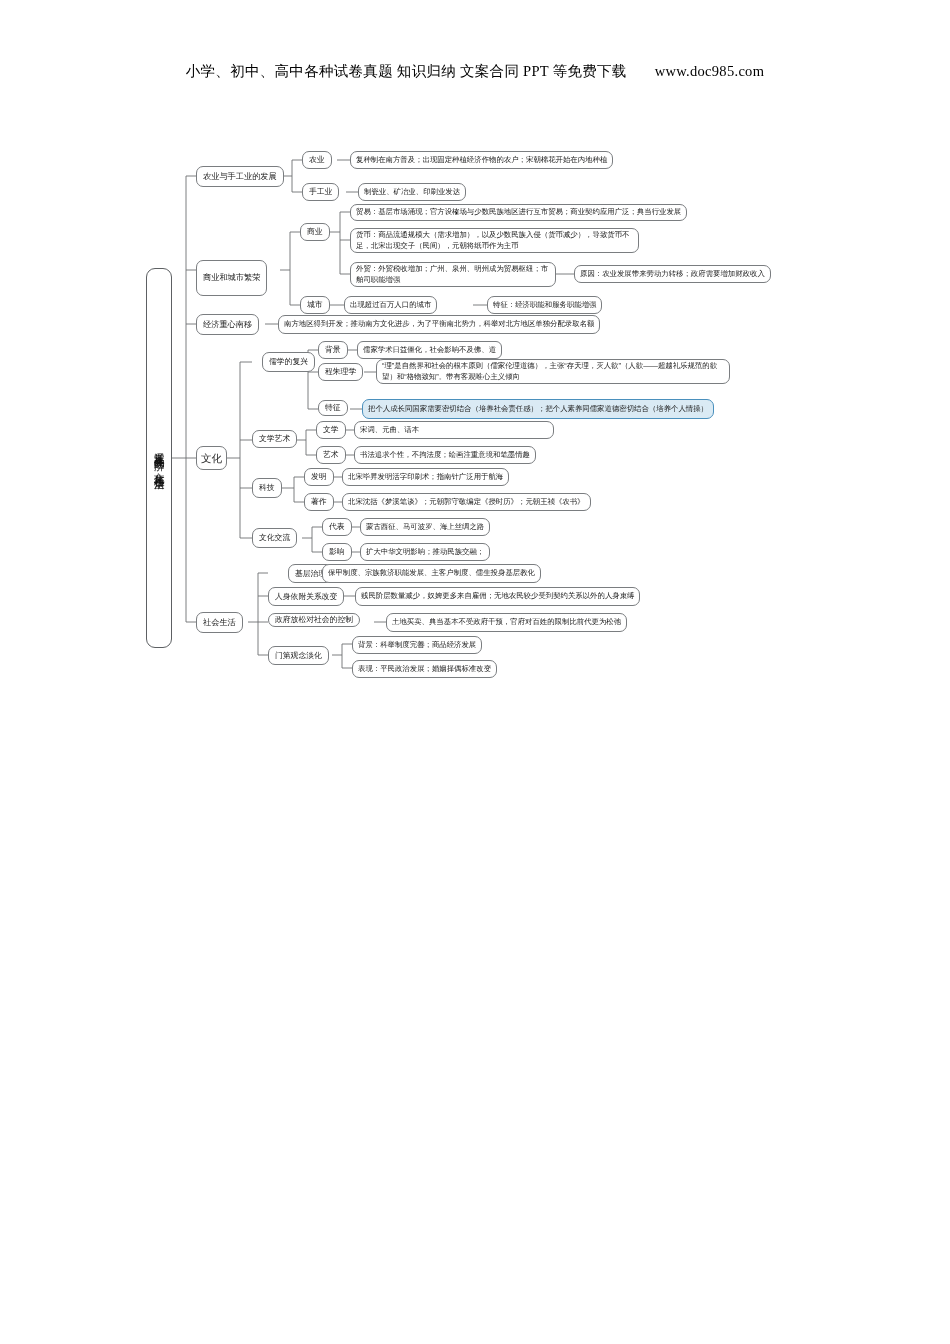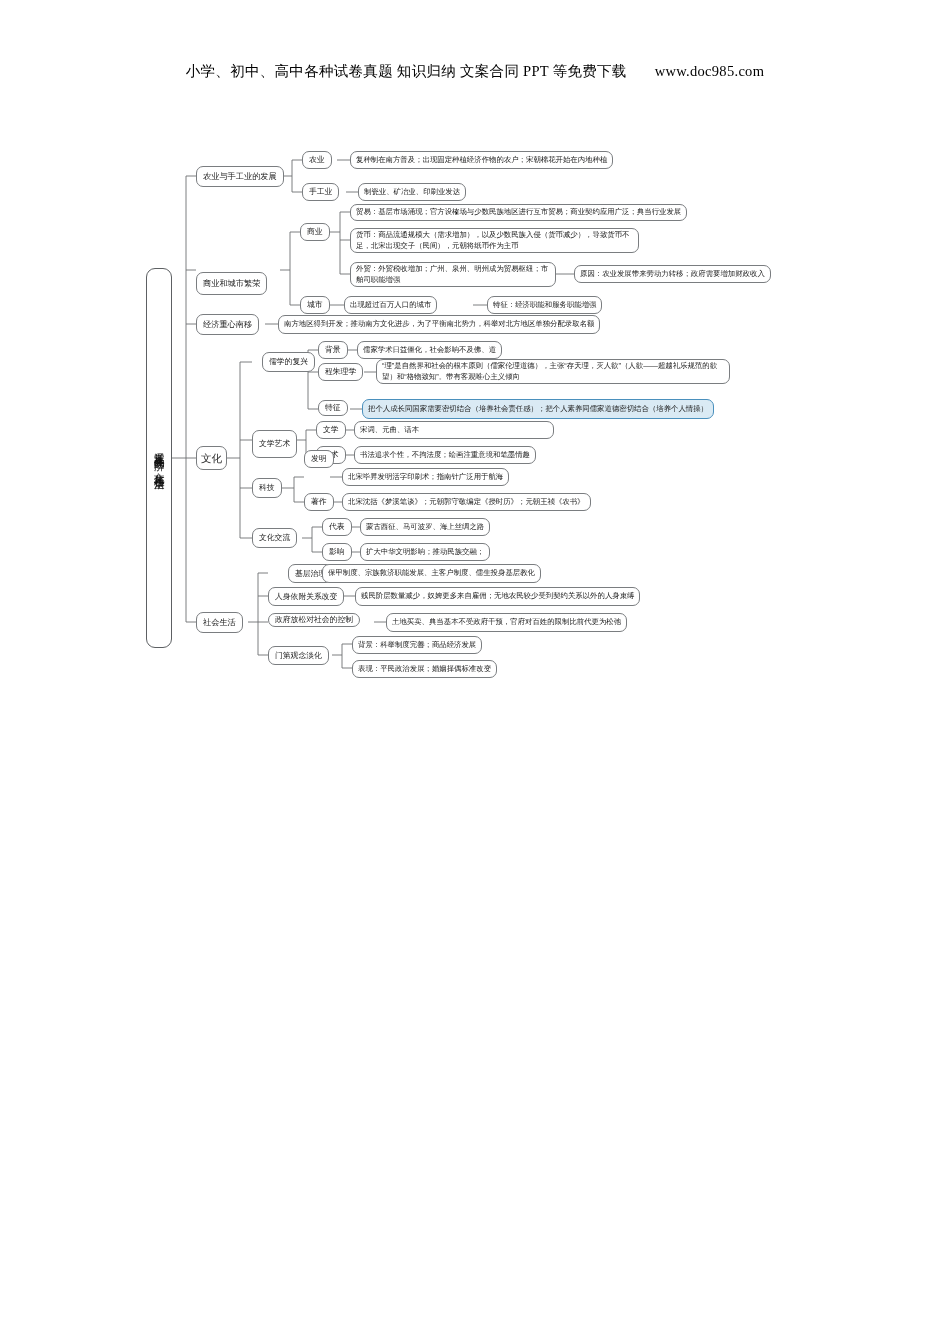--- a/index.html
+++ b/index.html
@@ -202,21 +202,21 @@
     <div class="node leaf" style="left:350px; top:151px; height:18px;">
       <span>复种制在南方普及；出现固定种植经济作物的农户；宋朝棉花开始在内地种植</span>
     </div>
     <div class="node lvl2" style="left:302px; top:183px; height:18px;">
       <span>手工业</span>
     </div>
     <div class="node leaf" style="left:358px; top:183px; height:18px;">
       <span>制瓷业、矿冶业、印刷业发达</span>
     </div>
 
-    <div class="node lvl1" style="left:196px; top:260px; height:23px;margin-top:12px;">
+    <div class="node lvl1" style="left:196px; top:260px; height:36px;">
       <span>商业和城市繁荣</span>
     </div>
     <div class="node lvl2" style="left:300px; top:223px; height:18px;">
       <span>商业</span>
     </div>
     <div class="node leaf" style="left:350px; top:204px; height:17px;">
       <span>贸易：基层市场涌现；官方设榷场与少数民族地区进行互市贸易；商业契约应用广泛；典当行业发展</span>
     </div>
     <div class="node leaf wrap" style="left:350px; top:228px; width:289px; height:25px;">
       <span>货币：商品流通规模大（需求增加），以及少数民族入侵（货币减少），导致货币不足，北宋出现交子（民间），元朝将纸币作为主币</span>
@@ -247,56 +247,56 @@
     <div class="node lvl1" style="left:196px; top:446px; width:31px; height:24px; font-size:10.5px; justify-content:center;">
       <span>文化</span>
     </div>
 
     <div class="node lvl2" style="left:252px; top:352px; height:20px;margin-left:10px;">
       <span>儒学的复兴</span>
     </div>
     <div class="node lvl2" style="left:318px; top:341px; height:18px;">
       <span>背景</span>
     </div>
-    <div class="node leaf" style="left:357px; top:341px; height:18px;">
+    <div class="node leaf" style="left:357px; top:341px; height:18px;border-radius:6px;">
       <span>儒家学术日益僵化，社会影响不及佛、道</span>
     </div>
     <div class="node lvl2" style="left:318px; top:363px; height:18px;">
       <span>程朱理学</span>
     </div>
     <div class="node leaf wrap" style="left:376px; top:359px; width:354px; height:25px;">
       <span>“理”是自然界和社会的根本原则（儒家伦理道德），主张“存天理，灭人欲”（人欲——超越礼乐规范的欲望）和“格物致知”。带有客观唯心主义倾向</span>
     </div>
     <div class="node lvl2" style="left:318px; top:400px; height:16px;justify-content:center;">
       <span>特征</span>
     </div>
     <div class="node leaf sel" style="left:362px; top:399px; height:20px;">
       <span>把个人成长同国家需要密切结合（培养社会责任感）；把个人素养同儒家道德密切结合（培养个人情操）</span>
     </div>
 
-    <div class="node lvl2" style="left:252px; top:430px; height:28px;">
+    <div class="node lvl2" style="left:252px; top:430px; height:18px;">
       <span>文学艺术</span>
     </div>
     <div class="node lvl2" style="left:316px; top:421px; height:18px;">
       <span>文学</span>
     </div>
     <div class="node leaf" style="left:354px; top:421px; width:200px; height:18px;">
       <span>宋词、元曲、话本</span>
     </div>
     <div class="node lvl2" style="left:316px; top:446px; height:18px;">
       <span>艺术</span>
     </div>
     <div class="node leaf" style="left:354px; top:446px; height:18px;">
       <span>书法追求个性，不拘法度；绘画注重意境和笔墨情趣</span>
     </div>
 
     <div class="node lvl2" style="left:252px; top:478px; height:20px;">
       <span>科技</span>
     </div>
-    <div class="node lvl2" style="left:304px; top:450px; height:18px;">
+    <div class="node lvl2" style="left:304px; top:468px; height:18px;">
       <span>发明</span>
     </div>
     <div class="node leaf" style="left:342px; top:468px; height:18px;">
       <span>北宋毕昇发明活字印刷术；指南针广泛用于航海</span>
     </div>
     <div class="node lvl2" style="left:304px; top:493px; height:18px;">
       <span>著作</span>
     </div>
     <div class="node leaf" style="left:342px; top:493px; height:18px;">
       <span>北宋沈括《梦溪笔谈》；元朝郭守敬编定《授时历》；元朝王祯《农书》</span>

